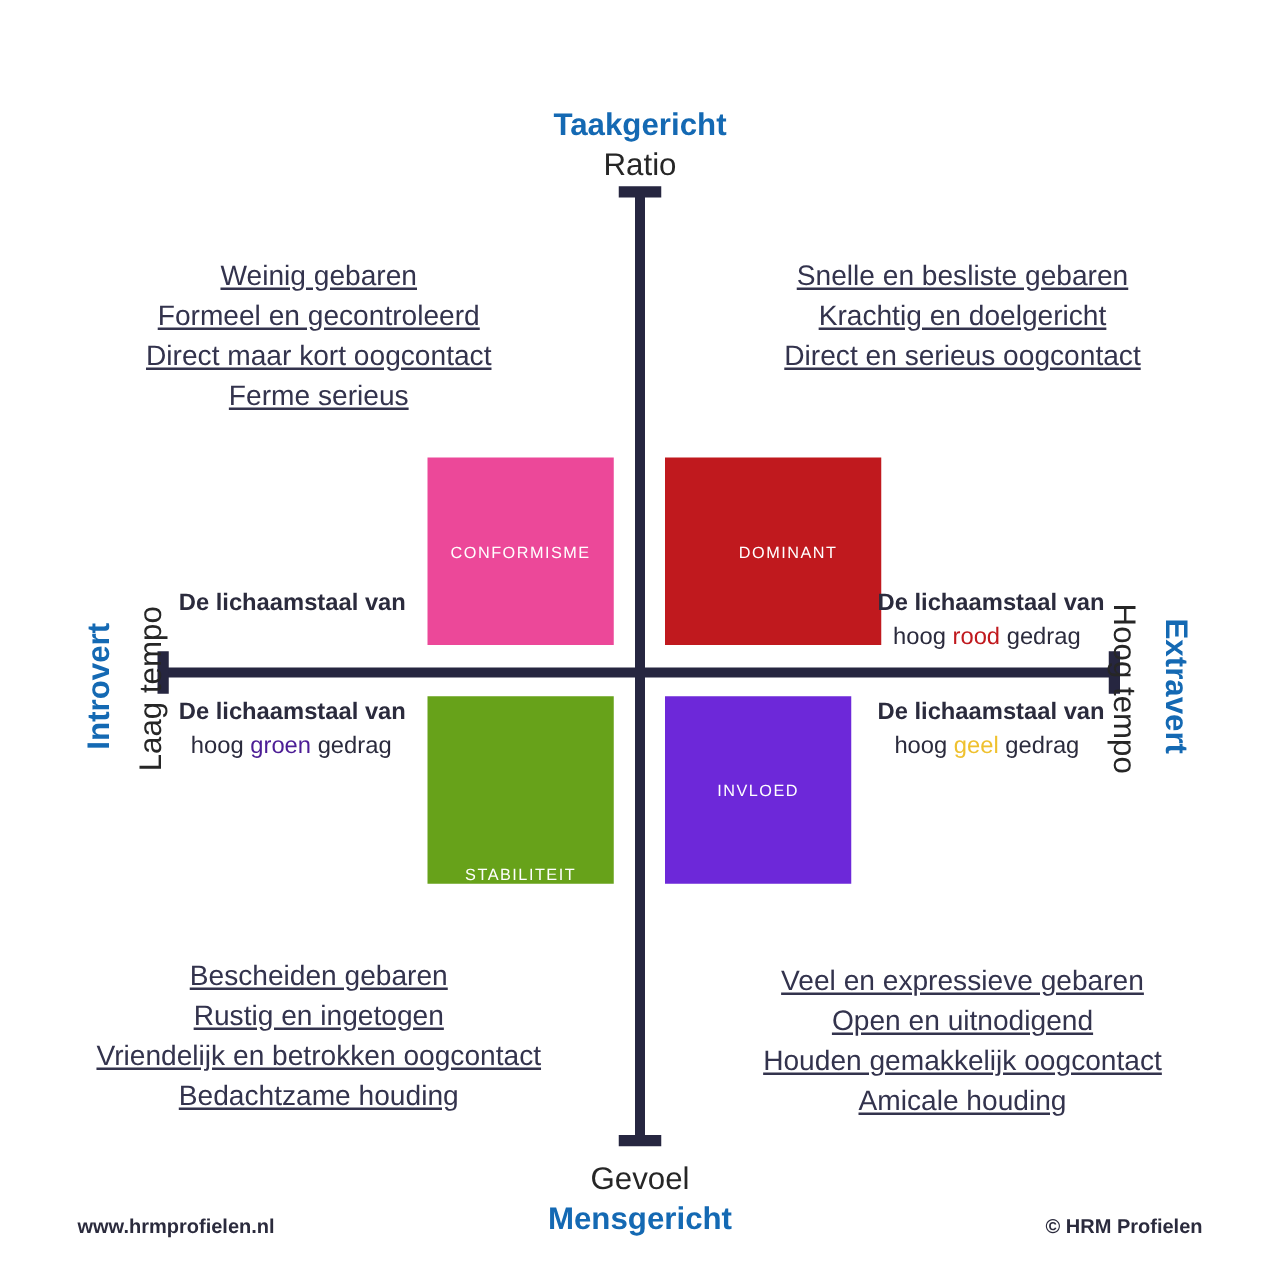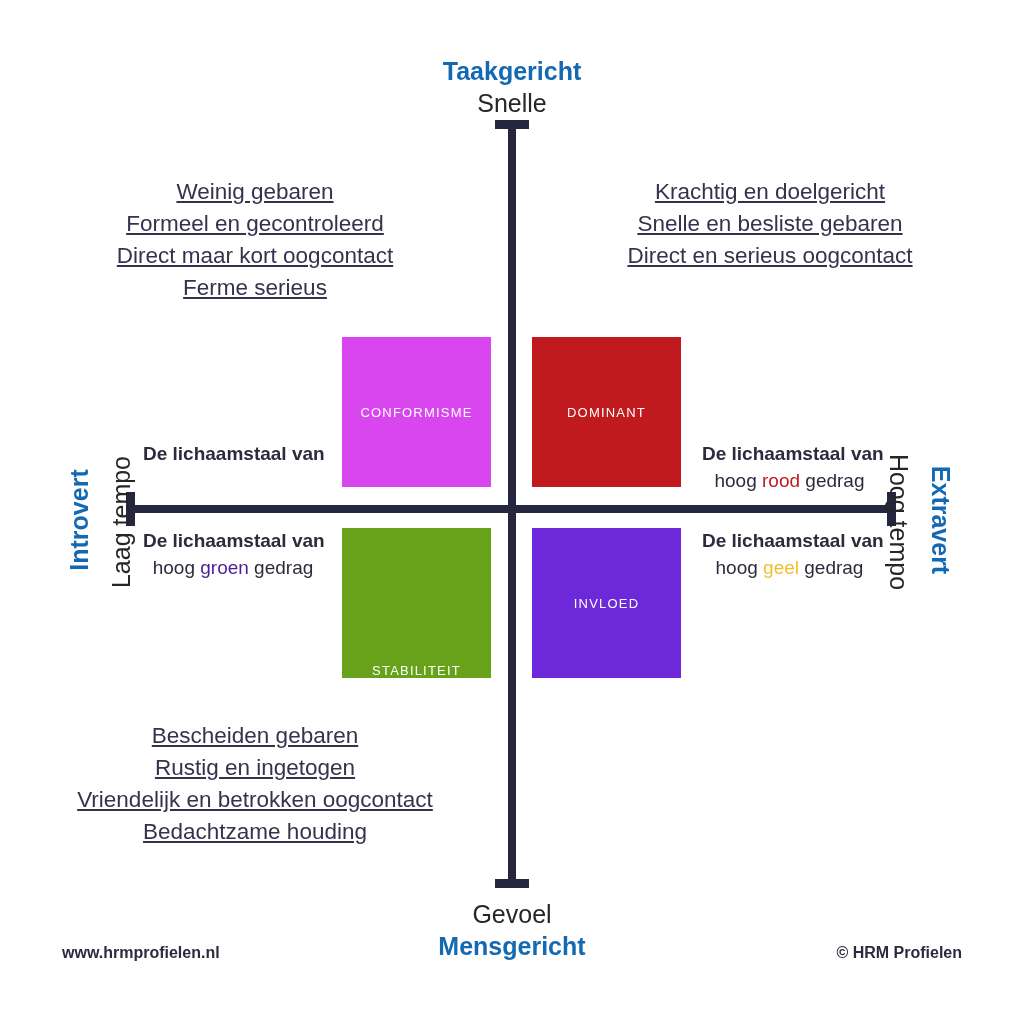--- a/index.html
+++ b/index.html
@@ -14,20 +14,21 @@
     font-family: "Liberation Sans", sans-serif;
     color: #2b2b3d;
     overflow: hidden;
   }
 
   #canvas {
     position: relative;
     width: 1024px;
     height: 913px;
     background: #ffffff;
+    margin-top: 29px;
   }
 
   
   .axis-v {
     position: absolute;
     left: 508px;
     top: 124px;
     width: 8px;
     height: 760px;
     background: #262640;
@@ -66,39 +67,39 @@
     line-height: 32px;
     color: #33334d;
     text-align: center;
     white-space: nowrap;
     text-decoration: underline;
   }
   .quad-text div { white-space: nowrap; }
 
   #quad-tl-text { left: 20px;  top: 176px; width: 470px; }
   #quad-tr-text { left: 535px; top: 176px; width: 470px; }
-  #quad-bl-text { left: 20px;  top: 720px; width: 470px; }
+  #quad-bl-text { left: 20px;  top: 736px; width: 470px; }
   #quad-br-text { left: 535px; top: 740px; width: 470px; }
 
   
   .block {
     position: absolute;
     display: flex;
     align-items: center;
     justify-content: center;
   }
   .block-label {
     color: #ffffff;
     font-size: 13px;
     letter-spacing: 1.2px;
     font-weight: 400;
     text-align: center;
   }
-  #block-conformisme { left: 342px; top: 337px; width: 149px; height: 150px; background: #d946ef; }
-  #block-dominant    { left: 532px; top: 337px; width: 149px; height: 150px; background: #C0191E; }
+  #block-conformisme { left: 342px; top: 337px; width: 149px; height: 150px; background: #ec4899; }
+  #block-dominant    { left: 532px; top: 337px; width: 149px; height: 150px; background: #C0191E; padding-left: 24px; }
   #block-stabiliteit { left: 342px; top: 528px; width: 149px; height: 150px; background: #67A21A; align-items: flex-end; }
   #block-invloed     { left: 532px; top: 528px; width: 149px; height: 150px; background: #6d28d9; }
 
   
   .body-caption {
     position: absolute;
     font-size: 19px;
     line-height: 27px;
     color: #2b2b3d;
     white-space: nowrap;
@@ -185,21 +186,21 @@
 
   <div class="axis-v"></div>
   <div class="axis-h"></div>
   <div class="cap-h cap-top"></div>
   <div class="cap-h cap-bottom"></div>
   <div class="cap-v cap-left"></div>
   <div class="cap-v cap-right"></div>
 
   <div class="pole" id="pole-top">
     <div class="strong">Taakgericht</div>
-    <div class="plain">Snelle</div>
+    <div class="plain">Ratio</div>
   </div>
 
   <div class="pole" id="pole-bottom">
     <div class="plain">Gevoel</div>
     <div class="strong">Mensgericht</div>
   </div>
 
   <div class="pole pole-side" id="pole-left">
     <span class="strong">Introvert</span>
   </div>
@@ -215,32 +216,38 @@
   </div>
 
   <div class="quad-text" id="quad-tl-text">
     <div>Weinig gebaren</div>
     <div>Formeel en gecontroleerd</div>
     <div>Direct maar kort oogcontact</div>
     <div>Ferme serieus</div>
   </div>
 
   <div class="quad-text" id="quad-tr-text">
+    <div>Snelle en besliste gebaren</div>
     <div>Krachtig en doelgericht</div>
-    <div>Snelle en besliste gebaren</div>
     <div>Direct en serieus oogcontact</div>
   </div>
 
   <div class="quad-text" id="quad-bl-text">
     <div>Bescheiden gebaren</div>
     <div>Rustig en ingetogen</div>
     <div>Vriendelijk en betrokken oogcontact</div>
     <div>Bedachtzame houding</div>
   </div>
 
+  <div class="quad-text" id="quad-br-text">
+    <div>Veel en expressieve gebaren</div>
+    <div>Open en uitnodigend</div>
+    <div>Houden gemakkelijk oogcontact</div>
+    <div>Amicale houding</div>
+  </div>
 
   <div class="block" id="block-conformisme">
     <span class="block-label">CONFORMISME</span>
   </div>
   <div class="block" id="block-dominant">
     <span class="block-label">DOMINANT</span>
   </div>
   <div class="block" id="block-stabiliteit">
     <span class="block-label">STABILITEIT</span>
   </div>

